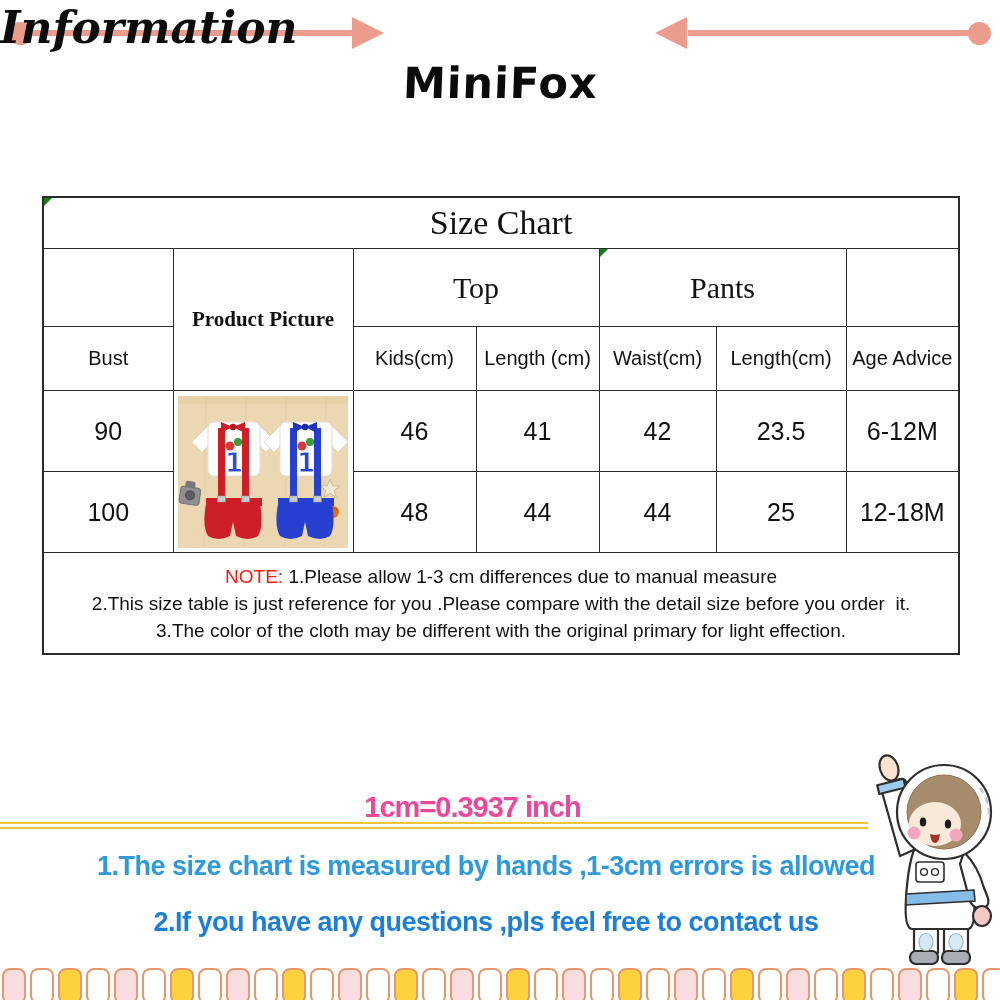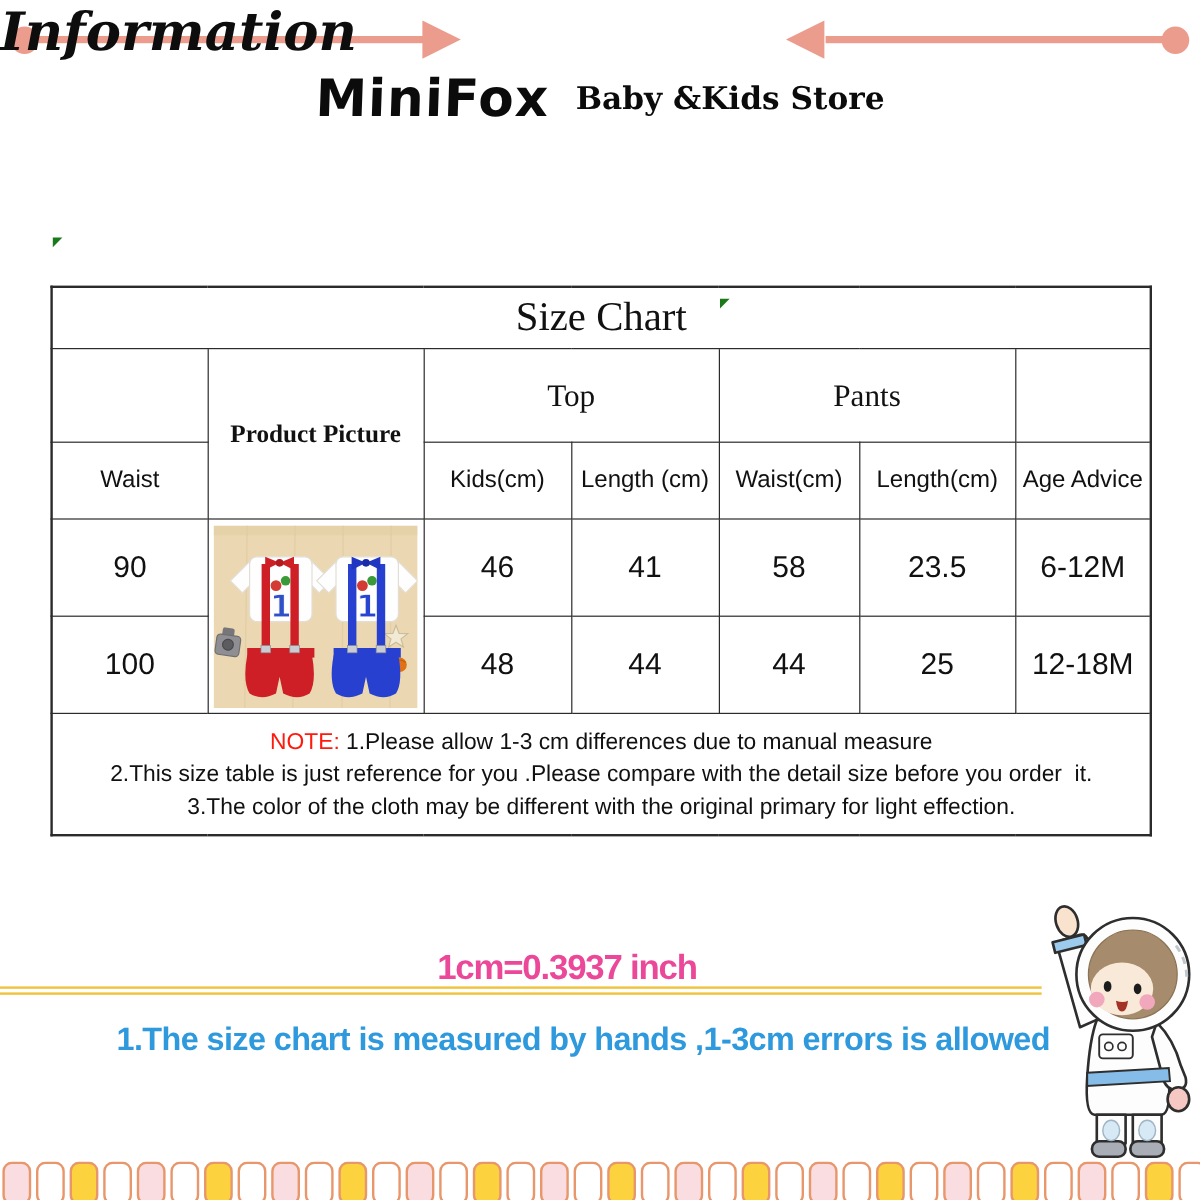--- a/index.html
+++ b/index.html
@@ -19,26 +19,26 @@
   .ahead.right{left:655px;border-right:32px solid #EC9C8C;}
 
   .logo-row{position:absolute;top:58px;left:0;width:100%;display:flex;justify-content:center;
     align-items:center;gap:22px;}
   .brand{font-family:"DejaVu Sans",sans-serif;font-weight:800;font-size:43px;letter-spacing:1px;
     transform:skewX(-2deg);color:#0b0b0b;}
   .brand-suffix{font-family:"DejaVu Serif","Liberation Serif",serif;font-size:26px;font-weight:600;color:#0b0b0b;}
 
   
   .table-wrap{position:absolute;left:42px;top:196px;width:916px;}
-  table{border-collapse:collapse;table-layout:fixed;width:916px;border:2px solid #2b2b2b;margin-top:42px;}
+  table{border-collapse:collapse;table-layout:fixed;width:916px;border:2px solid #2b2b2b;}
   td{border:1.5px solid #2b2b2b;text-align:center;vertical-align:middle;padding:0;overflow:hidden;}
   .serif{font-family:"Liberation Serif","DejaVu Serif",serif;}
   .r-title td{height:50px;font-size:34px;}
   .r-group td{height:77px;}
-  .group{font-size:26px;}
+  .group{font-size:30px;}
   .pp{font-size:21px;font-weight:bold;}
   .r-sub td{height:63px;font-size:20px;}
   .r-data td{height:80px;font-size:25px;}
   .photo-cell{padding:0;}
   .photo-cell svg{display:block;margin:0 auto;}
   .r-note td{height:100px;font-size:19px;line-height:27px;border-radius:19px;}
   .note-line{white-space:pre-wrap;}
   .note-label{color:#FF1A0E;}
   .tri{position:absolute;width:0;height:0;border-top:8px solid #1A7A1A;border-right:8px solid transparent;}
 
@@ -72,21 +72,20 @@
   <div class="dot left"></div>
   <div class="aline left"></div>
   <div class="ahead left"></div>
   <div class="hdr-title">Information</div>
   <div class="ahead right"></div>
   <div class="aline right"></div>
   <div class="dot right"></div>
 
   <div class="logo-row">
     <span class="brand">MiniFox</span>
-    <span class="brand-suffix">Baby &amp;Kids Store</span>
   </div>
 
   <div class="table-wrap">
     <table>
       <colgroup>
         <col style="width:130px">
           <col style="width:180px">
           <col style="width:123px">
         <col style="width:123px">
           <col style="width:117px">
@@ -98,21 +97,21 @@
         <td colspan="7" class="serif">Size Chart</td>
       </tr>
       <tr class="r-group">
         <td></td>
         <td rowspan="2" class="serif pp">Product Picture</td>
         <td colspan="2" class="serif group">Top</td>
         <td colspan="2" class="serif group">Pants</td>
         <td></td>
       </tr>
       <tr class="r-sub">
-        <td>Waist</td>
+        <td>Bust</td>
         <td>Kids(cm)</td>
         <td>Length (cm)</td>
         <td>Waist(cm)</td>
         <td>Length(cm)</td>
         <td>Age Advice</td>
       </tr>
       <tr class="r-data">
         <td>90</td>
         <td rowspan="2" class="photo-cell">
 
@@ -169,21 +168,21 @@
               <polygon points="55,6 43,11 55,17" fill="#2036C0"></polygon>
               <circle cx="43" cy="11" r="3.2" fill="#1A2CA8"></circle>
               <circle cx="40" cy="30" r="4.5" fill="#D23A33"></circle>
               <circle cx="48" cy="26" r="4" fill="#3A9A3A"></circle>
               <text x="44" y="56" text-anchor="middle" font-family="DejaVu Sans,sans-serif" font-size="26" font-weight="bold" fill="#2745D0" stroke="#ffffff" stroke-width="0.8">1</text>
             </g>
           </svg>
         </td>
         <td>46</td>
         <td>41</td>
-        <td>58</td>
+        <td>42</td>
         <td>23.5</td>
         <td>6-12M</td>
       </tr>
       <tr class="r-data">
         <td>100</td>
         <td>48</td>
         <td>44</td>
         <td>44</td>
         <td>25</td>
         <td>12-18M</td>
@@ -197,20 +196,21 @@
       </tr>
     </tbody>
       </table>
     <div class="tri" style="left:2px;top:2px"></div>
     <div class="tri" style="left:558px;top:53px"></div>
   </div>
 
   <div class="conversion">1cm=0.3937 inch</div>
   <div class="gold-line"></div>
   <div class="tip tip1">1.The size chart is measured by hands ,1-3cm errors is allowed</div>
+  <div class="tip tip2">2.If you have any questions ,pls feel free to contact us</div>
 
   <div class="astronaut">
     <svg width="142" height="218" viewBox="0 0 142 218">
       <g stroke="#2E2E2E" stroke-width="2.2" fill="#FDFDFD" stroke-linejoin="round">
         <ellipse cx="33" cy="20" rx="9" ry="13" fill="#F9E2CE" transform="rotate(-18 33 20)"></ellipse>
         <path d="M44,108 L26,44 Q24,37 31,35 L44,31 Q50,30 51,37 L62,100 Z"></path>
         <rect x="22" y="34" width="27" height="9" fill="#9CCBEE" transform="rotate(-14 35 39)"></rect>
         <path d="M58,102 Q52,118 50,150 Q48,180 56,181 L112,181 Q120,180 118,150 Q116,118 108,102 Z"></path>
         <path d="M108,104 Q122,118 128,140 L132,150 Q134,159 126,160 L121,160 Q114,158 112,146 L104,116 Z"></path>
         <ellipse cx="126" cy="168" rx="9" ry="10" fill="#F6C8C4"></ellipse>

